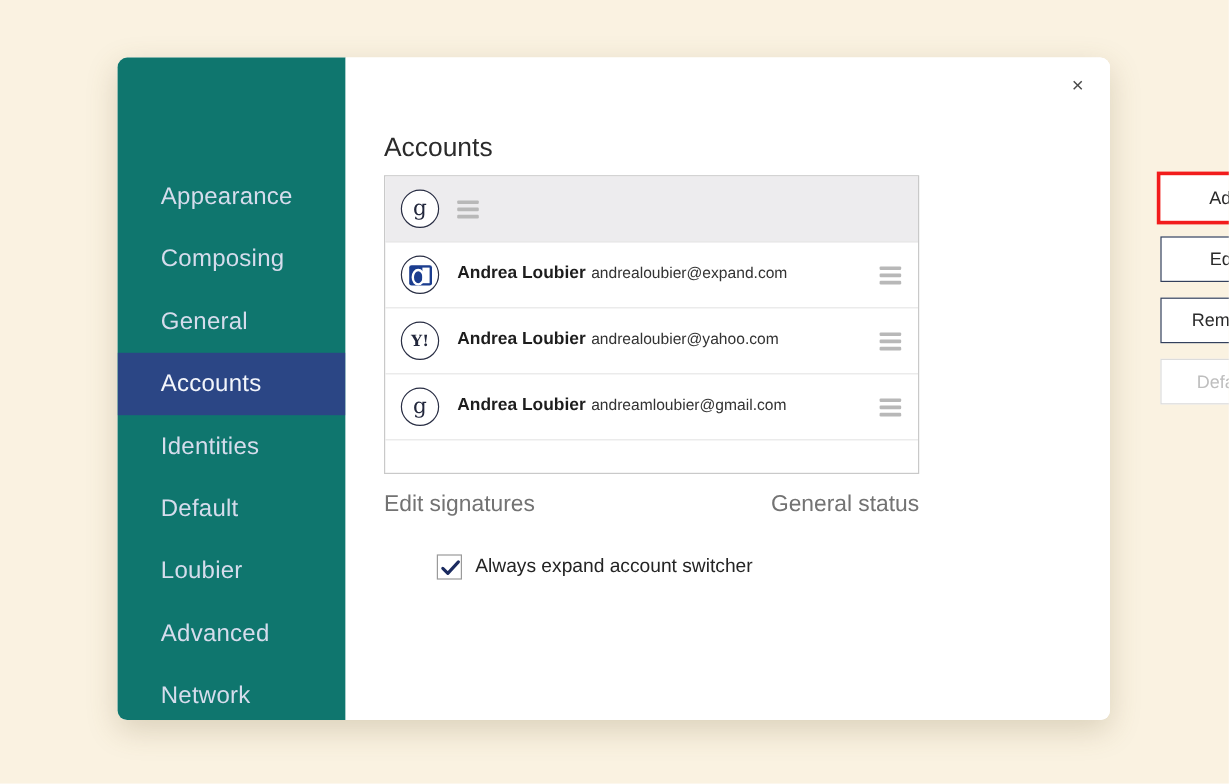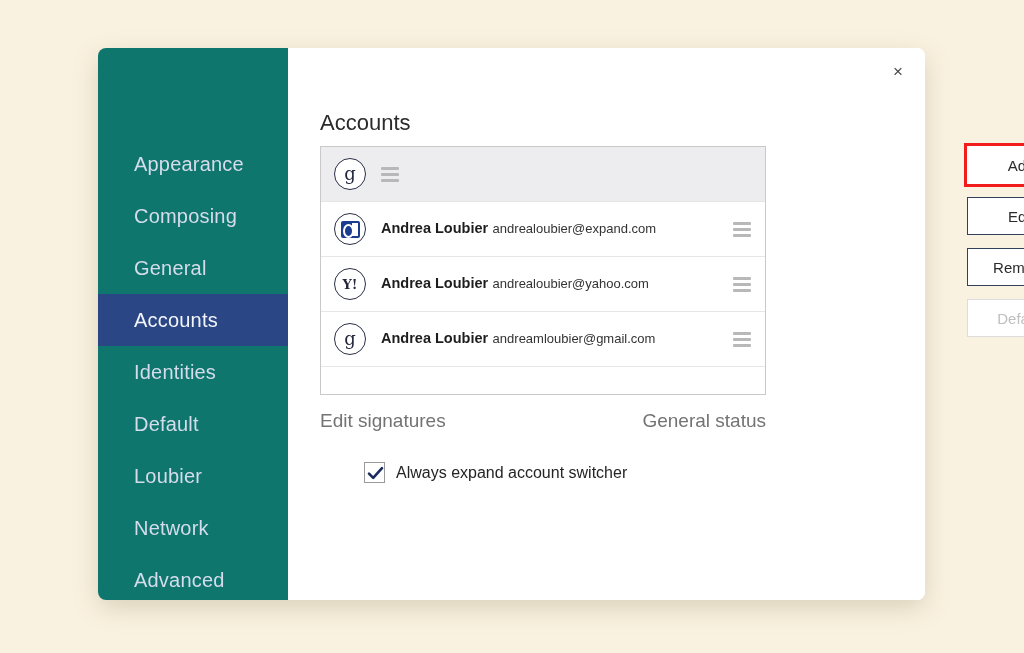--- a/index.html
+++ b/index.html
@@ -291,24 +291,24 @@
     <div class="nav-item">
       <span>Identities</span>
     </div>
     <div class="nav-item">
       <span>Default</span>
     </div>
     <div class="nav-item">
       <span>Loubier</span>
     </div>
     <div class="nav-item">
+      <span>Advanced</span>
+    </div>
+    <div class="nav-item">
       <span>Network</span>
-    </div>
-    <div class="nav-item">
-      <span>Advanced</span>
     </div>
   </nav>
 
   <section id="content">
 
     <button id="close-btn">×</button>
 
     <h1 id="panel-title">Accounts</h1>
 
     <div id="accounts-list">

